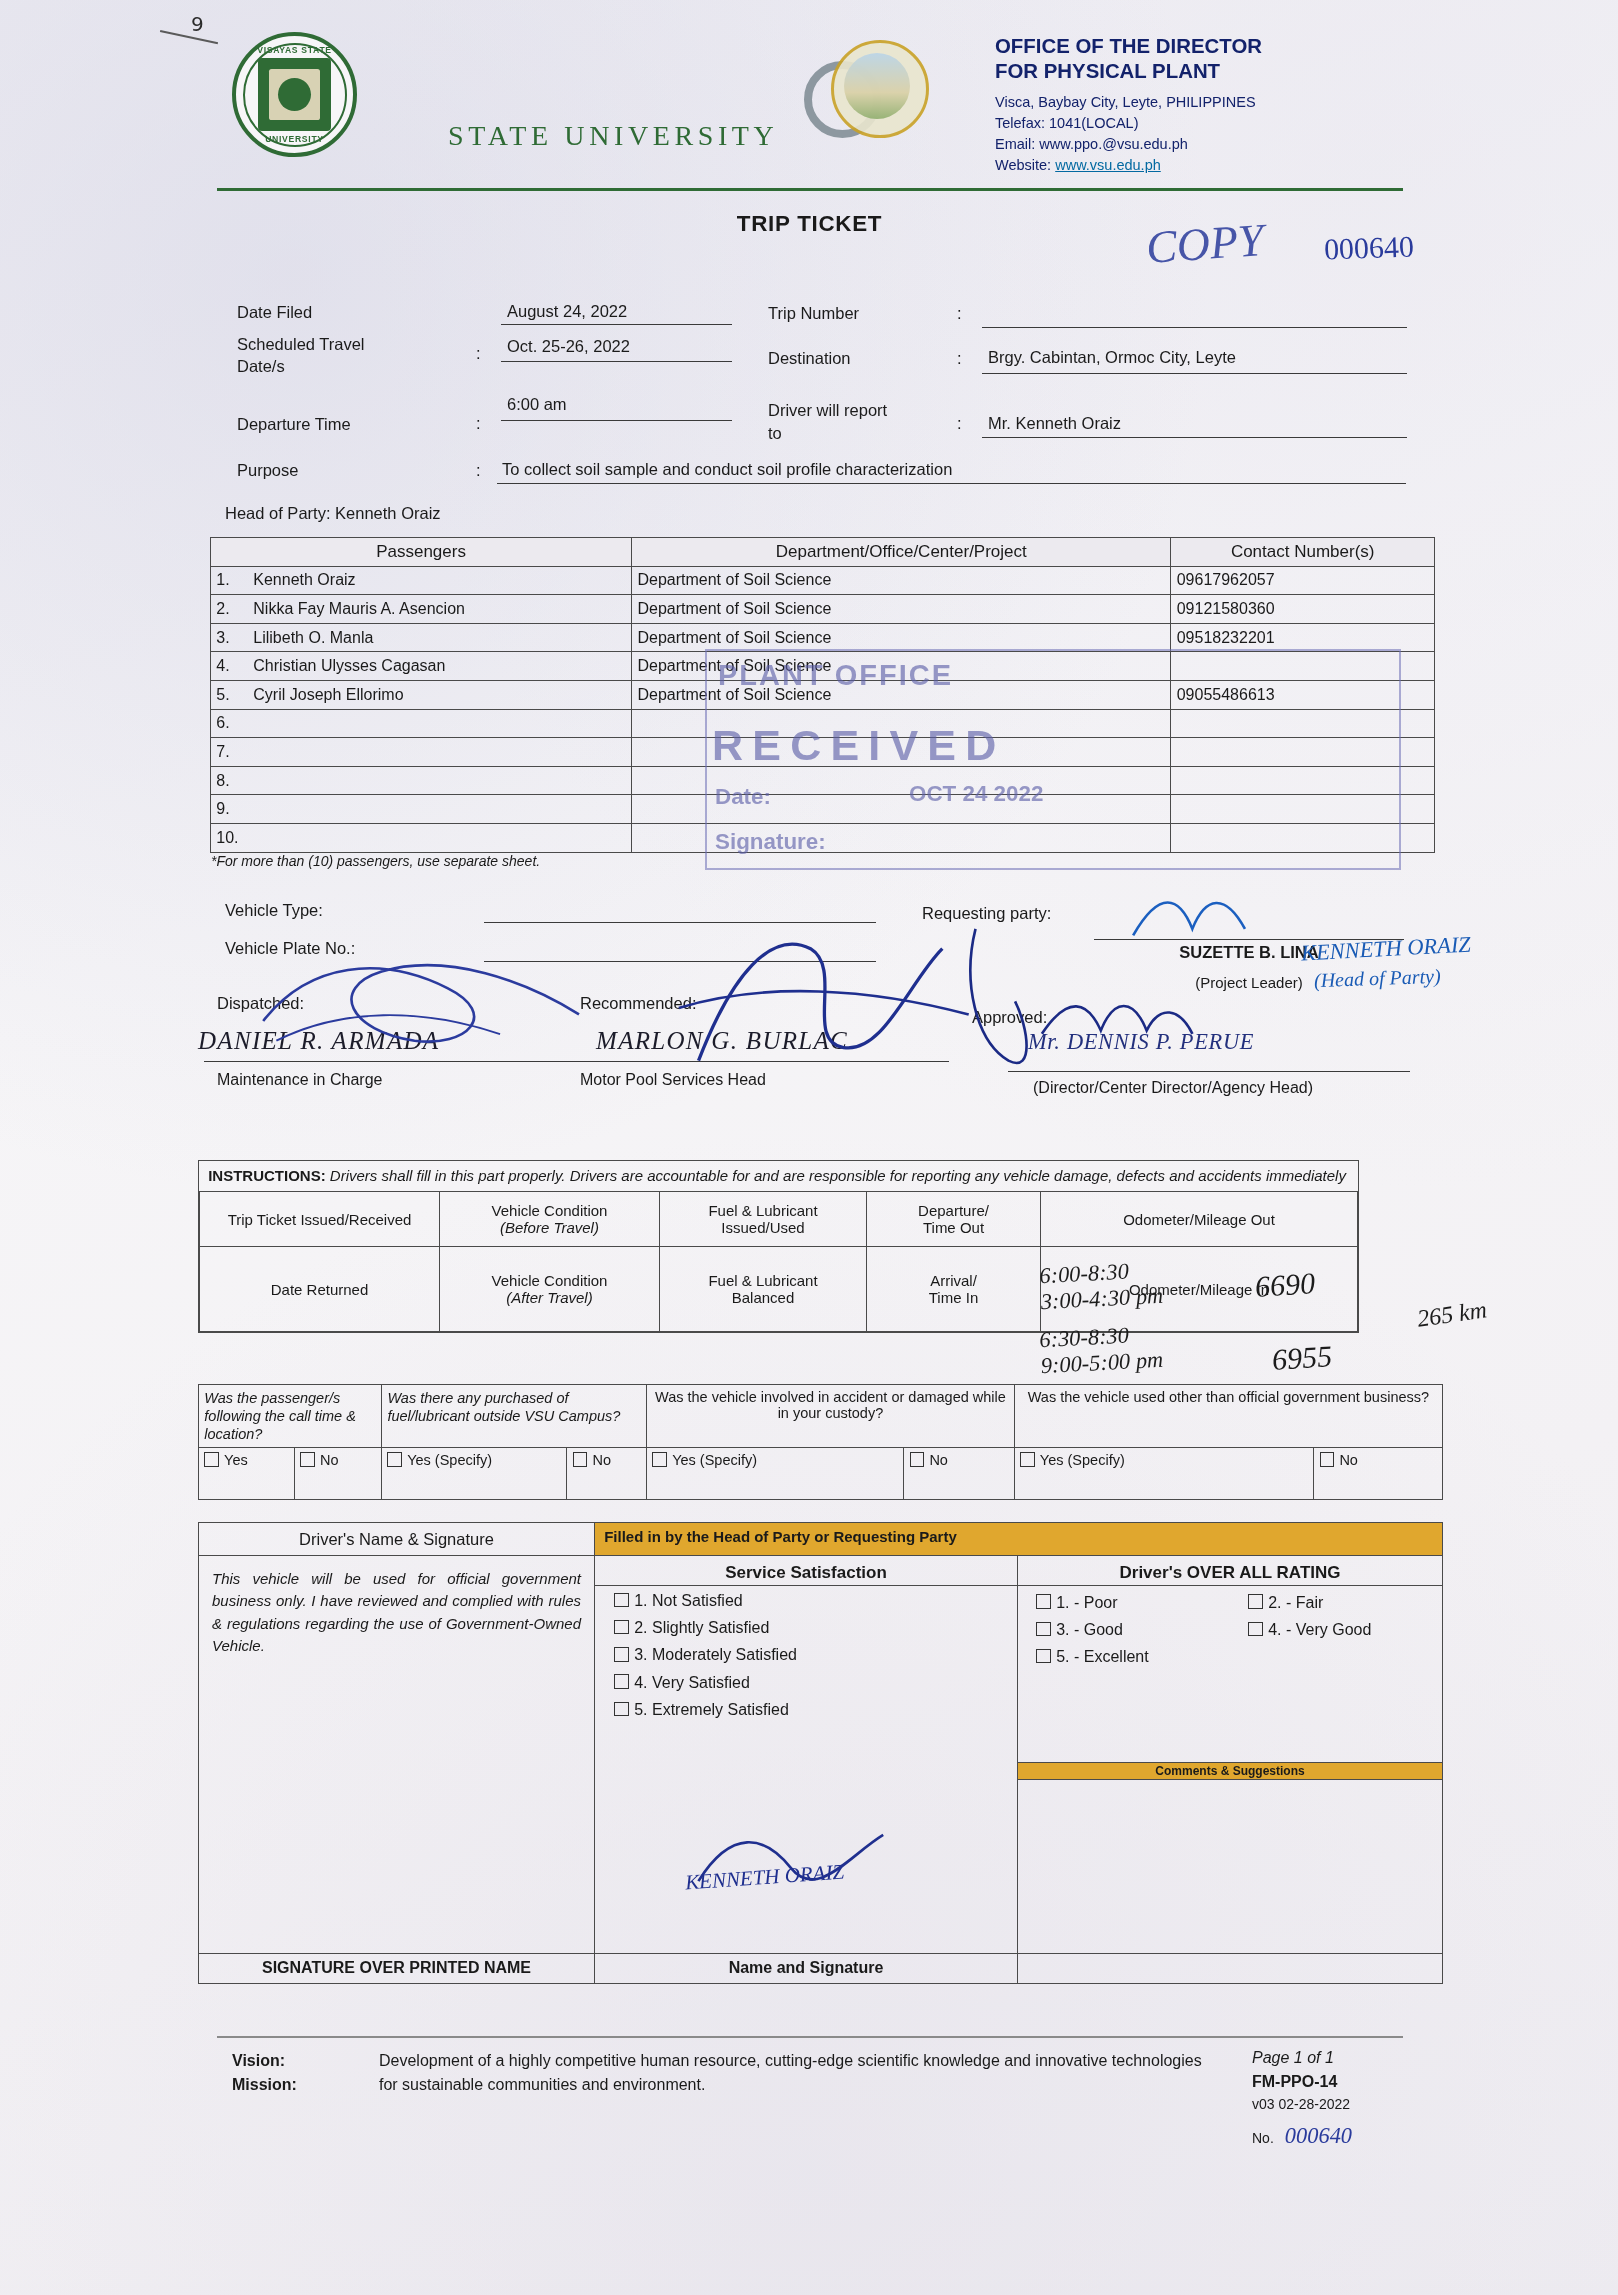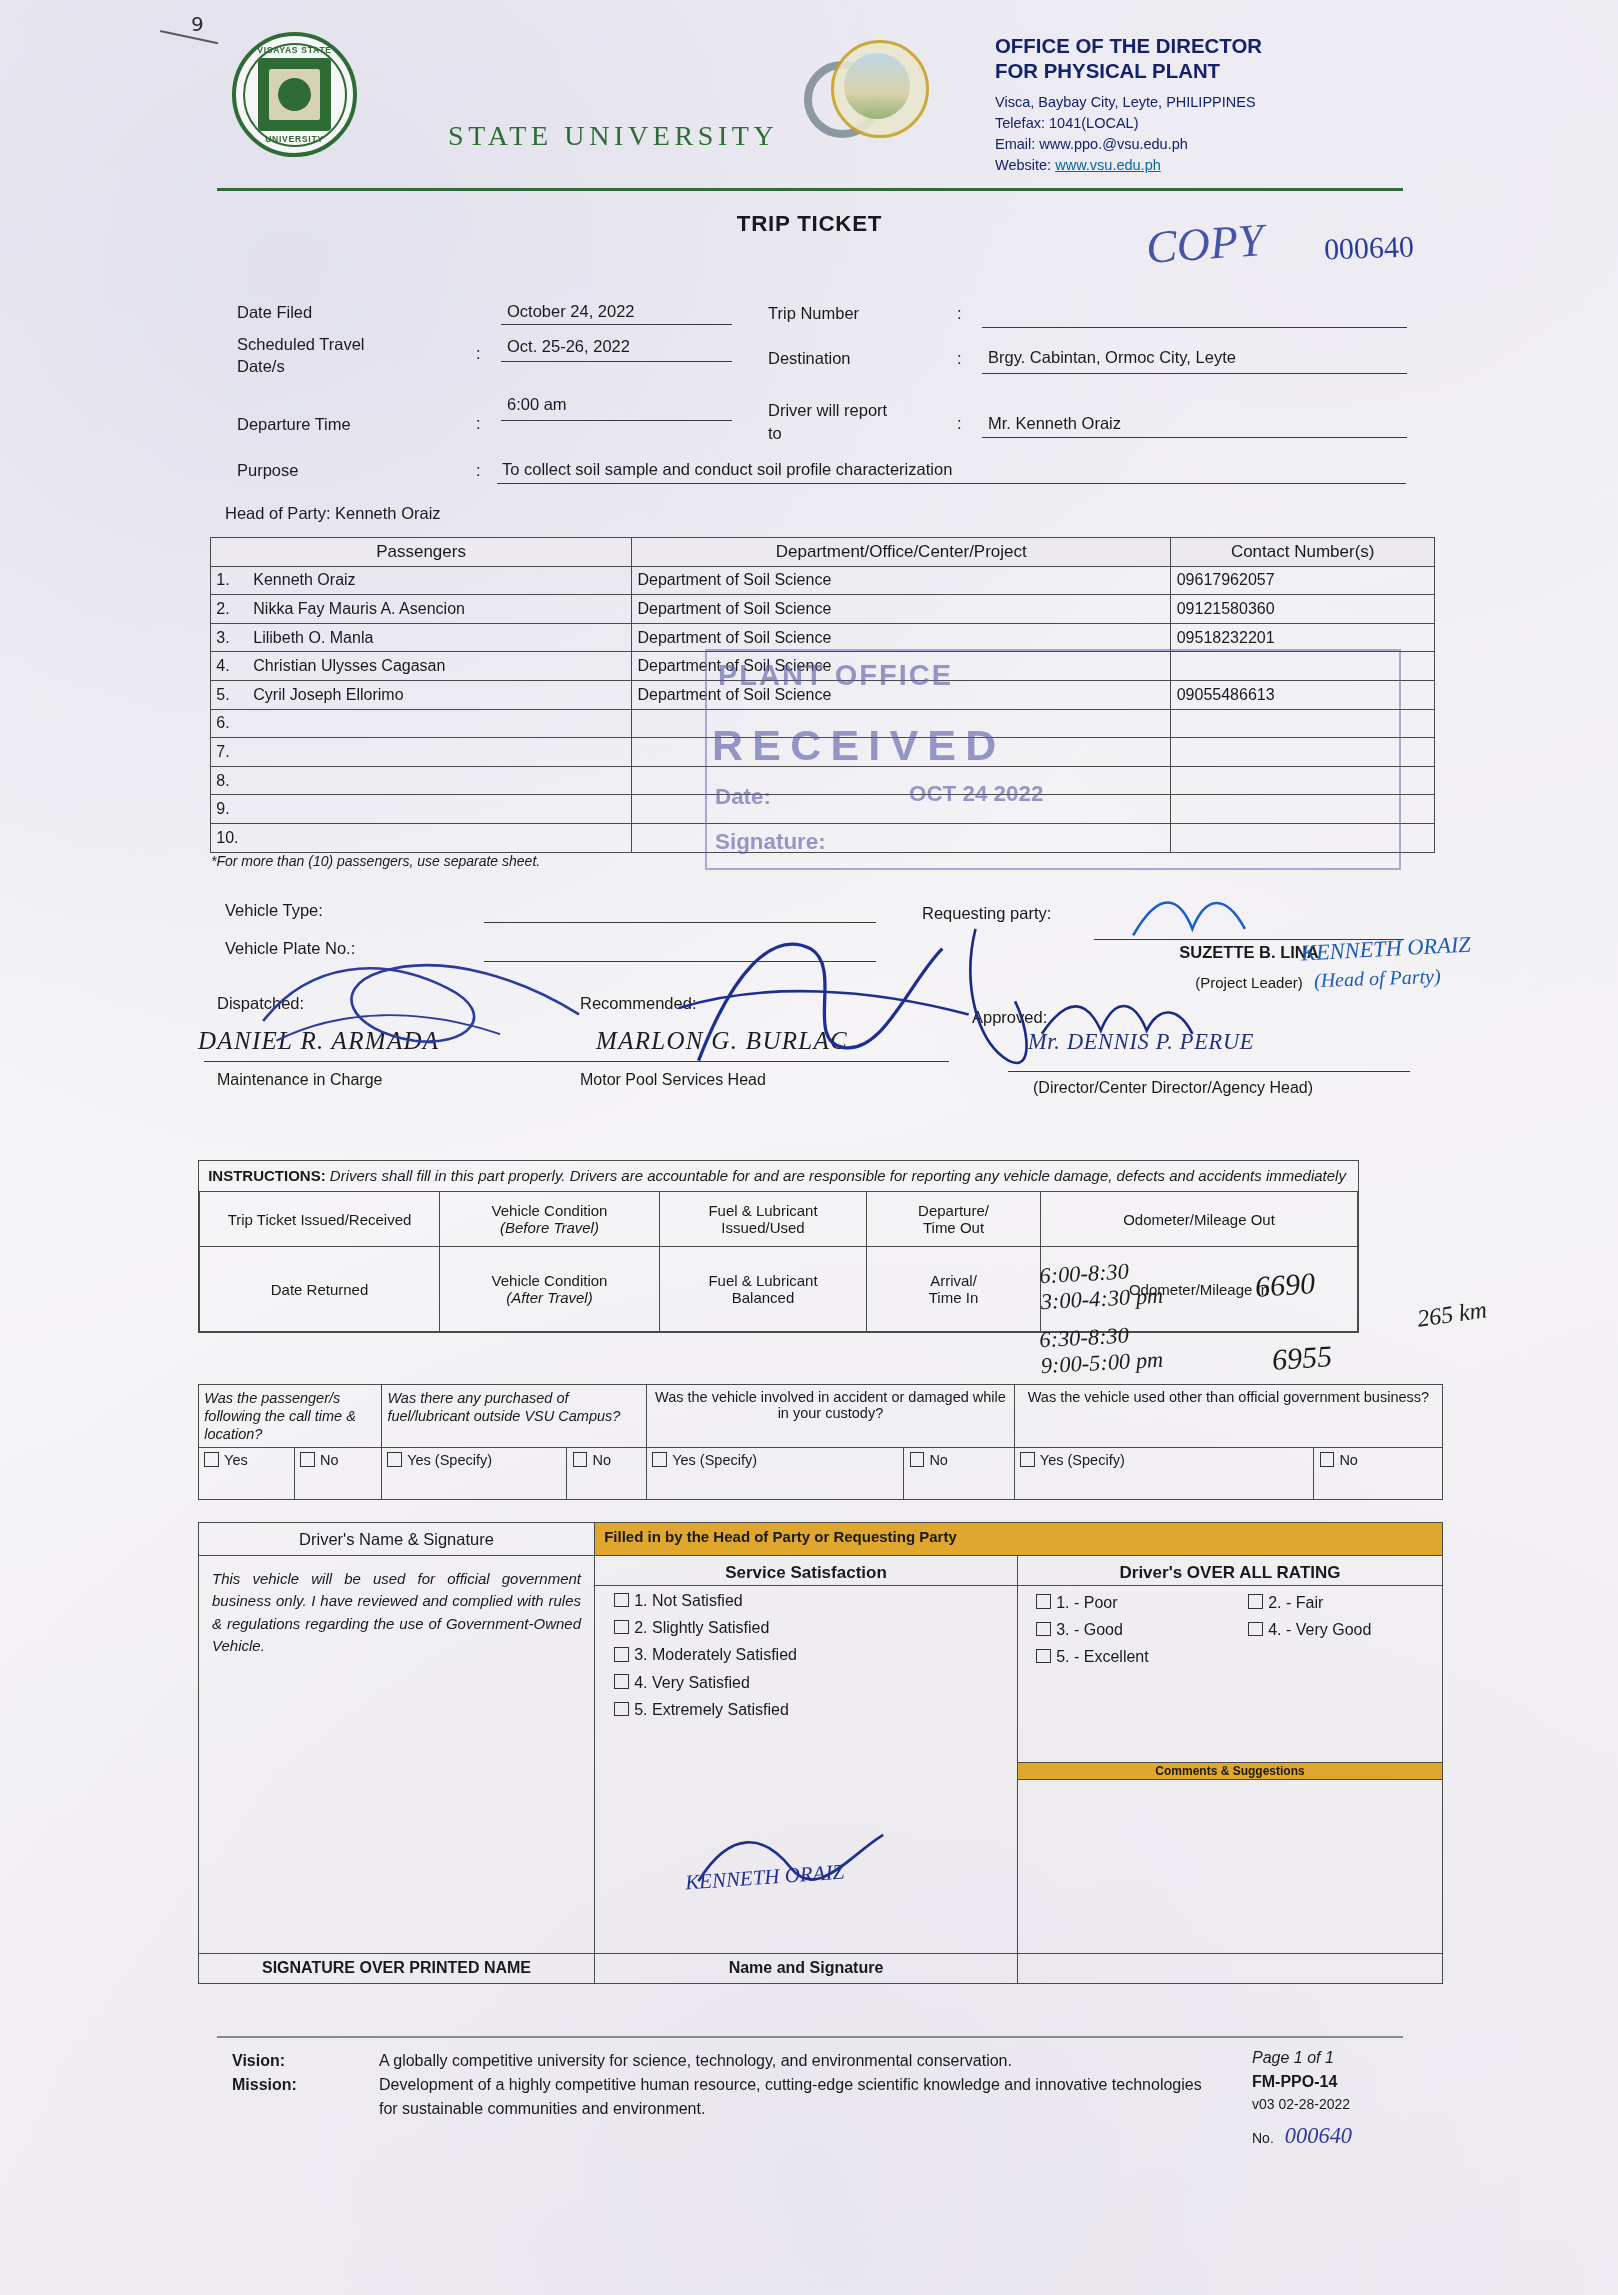--- a/index.html
+++ b/index.html
@@ -423,21 +423,21 @@
       </div>
     </div>
     <div class="hdr-rule"></div>
 
     <div class="title">TRIP TICKET</div>
 
     <div class="copy-mark">COPY</div>
     <div class="num-mark">000640</div>
 
     <div class="lbl" style="left:237px; top:303px;">Date Filed</div>
-    <div class="val" style="left:507px; top:302px;">October 24, 2022</div>
+    <div class="val" style="left:507px; top:302px;">August 24, 2022</div>
     <div class="uline" style="left:501px; top:324px; width:231px;"></div>
 
     <div class="lbl" style="left:237px; top:335px;">Scheduled Travel</div>
     <div class="lbl" style="left:237px; top:357px;">Date/s</div>
     <div class="colon" style="left:476px; top:344px;">:</div>
     <div class="val" style="left:507px; top:337px;">Oct. 25-26, 2022</div>
     <div class="uline" style="left:501px; top:361px; width:231px;"></div>
 
     <div class="lbl" style="left:237px; top:415px;">Departure Time</div>
     <div class="colon" style="left:476px; top:414px;">:</div>
@@ -729,21 +729,20 @@
     <svg class="scribble" style="left:672px;top:1815px;" width="264" height="86" viewBox="0 0 400 130">
       <path d="M40 100 C 90 20, 140 30, 180 80 C 220 130, 270 60, 320 30" fill="none" stroke="#1f2f8f" stroke-width="4"></path>
     </svg>
 
     <div class="foot-rule"></div>
     <div class="foot-lbl">
       <div>Vision:</div>
       <div>Mission:</div>
     </div>
     <div class="foot-txt">
-      <div>A globally competitive university for science, technology, and environmental conservation.</div>
       <div>Development of a highly competitive human resource, cutting-edge scientific knowledge and innovative technologies for sustainable communities and environment.</div>
     </div>
     <div class="foot-right">
       <div class="ital" style="font-style:italic;">Page 1 of 1</div>
       <div class="b">FM-PPO-14</div>
       <div class="small">v03 02-28-2022</div>
       <div style="margin-top:4px;">
         <span class="small">No.</span>
         <span class="hand script" style="position:static; font-size:22.4px; color:#2a3b9c; margin-left:6.6px;">000640</span>
       </div>

